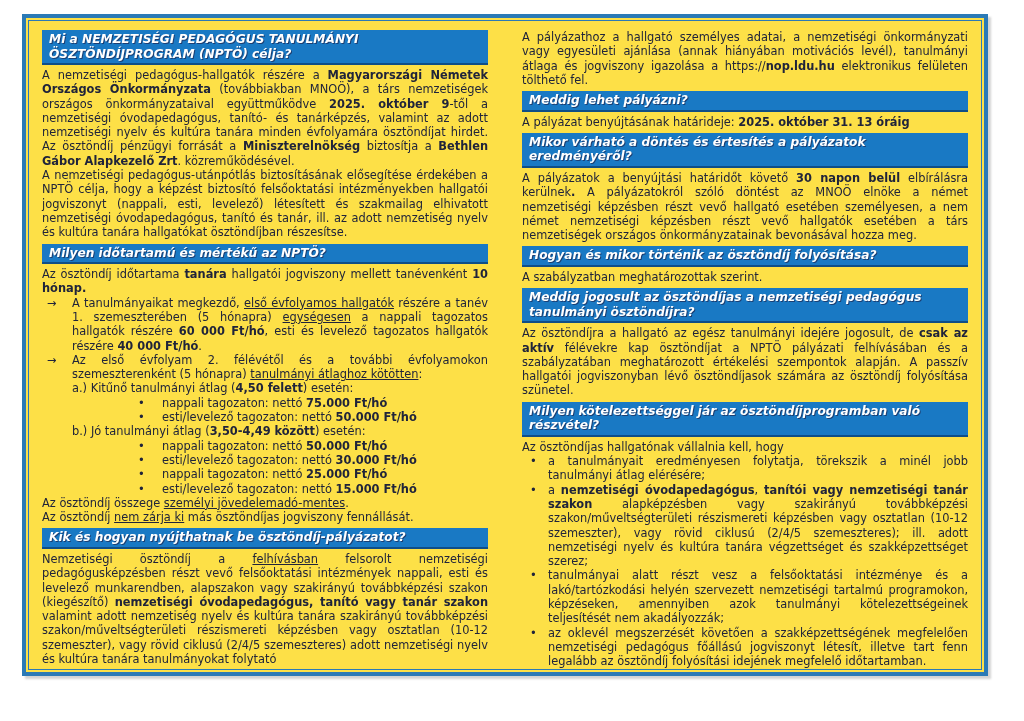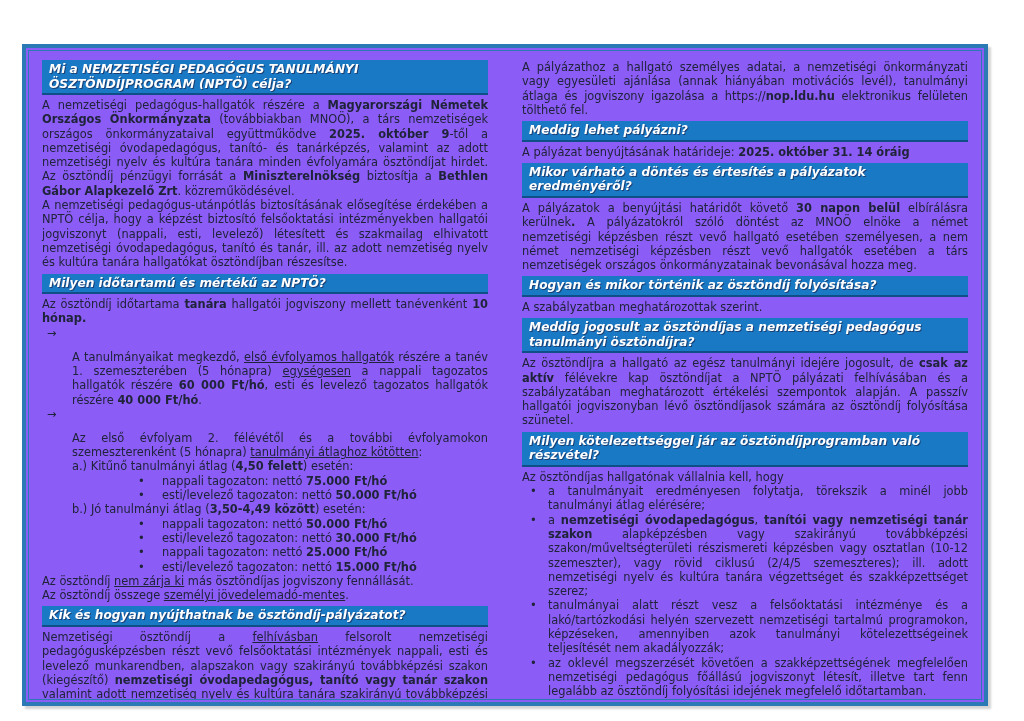--- a/index.html
+++ b/index.html
@@ -2,24 +2,24 @@
 <html lang="hu" style="--frame: #2b7ab6; --bar: #1979c4; --ink: #20243a;"><head>
 <meta charset="utf-8">
 <style>
   html,body{margin:0;padding:0;}
   body{
     width:1024px;height:721px;background:#ffffff;position:relative;
     font-family:"DejaVu Sans","Liberation Sans",sans-serif;
     -webkit-font-smoothing:antialiased;
   }
   .frame{
-    position:absolute;left:22px;top:44px;width:958px;height:654px;
+    position:absolute;left:22px;top:14px;width:958px;height:654px;
     border:4px solid var(--frame,#2b7ab6);
     box-shadow:3px 3px 2px rgba(130,130,130,.35);
-    background:#8b5cf6;
+    background:#fde047;
   }
   .frame-inner{
     position:absolute;inset:2px;border:1px solid var(--frame,#2b7ab6);
     overflow:hidden;
   }
   .content{
     position:absolute;inset:0;padding:9px 13px 8px 13px;
     display:flex;gap:34px;
   }
   .col{
@@ -33,21 +33,21 @@
     font-size:12.2px;line-height:14.5px;
     padding:2px 7px 2px 7px;margin:4px 0 3px 0;
     text-shadow:1px 1px 0 #1c3f73;
     border-bottom:2px solid #0f4e87;
   }
   .col > .sec-header:first-child{margin-top:0;}
   .para{margin:0;text-align:justify;}
   .letter{padding-left:30px;}
   .arrow-item{display:flex;margin:0;}
   .arrow-item .marker{flex:0 0 30px;padding-left:5px;box-sizing:border-box;}
-  .arrow-item .txt{flex:1;text-align:justify;min-width:0;margin-top:24px;}
+  .arrow-item .txt{flex:1;text-align:justify;min-width:0;}
   .money-item{display:flex;margin:0;padding-left:96px;}
   .money-item .marker{flex:0 0 24px;}
   .money-item .txt{flex:1;min-width:0;}
   .bullet-item{display:flex;margin:0;padding-left:8px;}
   .bullet-item .marker{flex:0 0 18px;}
   .bullet-item .txt{flex:1;text-align:justify;min-width:0;}
   .b{font-weight:bold;}
   .u{text-decoration:underline;}
 </style>
 </head>
@@ -89,29 +89,29 @@
             <span class="txt"><span>esti/levelező tagozaton: nettó </span><span class="b">30.000 Ft/hó</span></span>
           </div>
           <div class="money-item">
             <span class="marker">•</span>
             <span class="txt"><span>nappali tagozaton: nettó </span><span class="b">25.000 Ft/hó</span></span>
           </div>
           <div class="money-item">
             <span class="marker">•</span>
             <span class="txt"><span>esti/levelező tagozaton: nettó </span><span class="b">15.000 Ft/hó</span></span>
           </div>
+          <p class="para"><span>Az ösztöndíj összege </span><span class="u">személyi jövedelemadó-mentes</span><span>.</span></p>
           <p class="para"><span>Az ösztöndíj </span><span class="u">nem zárja ki</span><span> más ösztöndíjas jogviszony fennállását.</span></p>
-          <p class="para"><span>Az ösztöndíj összege </span><span class="u">személyi jövedelemadó-mentes</span><span>.</span></p>
           <div class="sec-header">Kik  és hogyan nyújthatnak be ösztöndíj-pályázatot?</div>
           <p class="para"><span>Nemzetiségi ösztöndíj a </span><span class="u">felhívásban</span><span> felsorolt nemzetiségi pedagógusképzésben részt vevő felsőoktatási intézmények nappali, esti és levelező munkarendben, alapszakon vagy szakirányú továbbképzési szakon (kiegészítő) </span><span class="b">nemzetiségi óvodapedagógus, tanító vagy tanár szakon</span><span> valamint adott nemzetiség nyelv és kultúra tanára szakirányú továbbképzési szakon/műveltségterületi részismereti képzésben vagy osztatlan (10-12 szemeszter), vagy rövid ciklusú (2/4/5 szemeszteres) adott nemzetiségi nyelv és kultúra tanára tanulmányokat folytató </span></p>
         </div>
       <div class="col" id="col-right">
           <p class="para"><span>A pályázathoz a hallgató személyes adatai, a nemzetiségi önkormányzati vagy egyesületi ajánlása (annak hiányában motivációs levél), tanulmányi átlaga és jogviszony igazolása a https://</span><span class="b">nop.ldu.hu</span><span> elektronikus felületen tölthető fel.</span></p>
           <div class="sec-header">Meddig lehet pályázni?</div>
-          <p class="para"><span>A pályázat benyújtásának határideje: </span><span class="b">2025. október 31. 14 óráig</span></p>
+          <p class="para"><span>A pályázat benyújtásának határideje: </span><span class="b">2025. október 31. 13 óráig</span></p>
           <div class="sec-header">Mikor várható a döntés és értesítés a pályázatok eredményéről?</div>
           <p class="para"><span>A pályázatok a benyújtási határidőt követő </span><span class="b">30 napon belül</span><span> elbírálásra kerülnek</span><span class="b">.</span><span> A pályázatokról szóló döntést az MNOÖ elnöke a német nemzetiségi képzésben részt vevő hallgató esetében személyesen, a nem német nemzetiségi képzésben részt vevő hallgatók esetében a társ nemzetiségek országos önkormányzatainak bevonásával hozza meg.</span></p>
           <div class="sec-header">Hogyan és mikor történik az ösztöndíj folyósítása?</div>
           <p class="para"><span>A szabályzatban meghatározottak szerint.</span></p>
           <div class="sec-header">Meddig jogosult az ösztöndíjas a nemzetiségi pedagógus tanulmányi ösztöndíjra?</div>
           <p class="para"><span>Az ösztöndíjra a hallgató az egész tanulmányi idejére jogosult, de </span><span class="b">csak az aktív</span><span> félévekre kap ösztöndíjat a NPTÖ pályázati felhívásában és a szabályzatában meghatározott értékelési szempontok alapján. A passzív hallgatói jogviszonyban lévő ösztöndíjasok számára az ösztöndíj folyósítása szünetel.</span></p>
           <div class="sec-header">Milyen kötelezettséggel jár az ösztöndíjprogramban való részvétel?</div>
           <p class="para"><span>Az ösztöndíjas hallgatónak vállalnia kell, hogy</span></p>
           <div class="bullet-item">
             <span class="marker">•</span>

